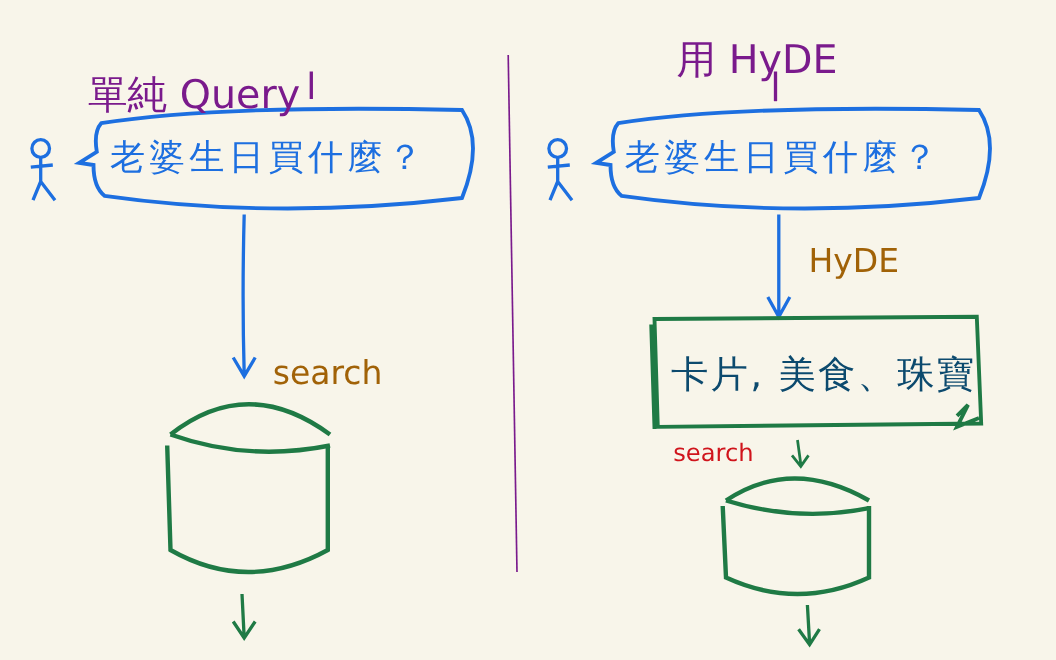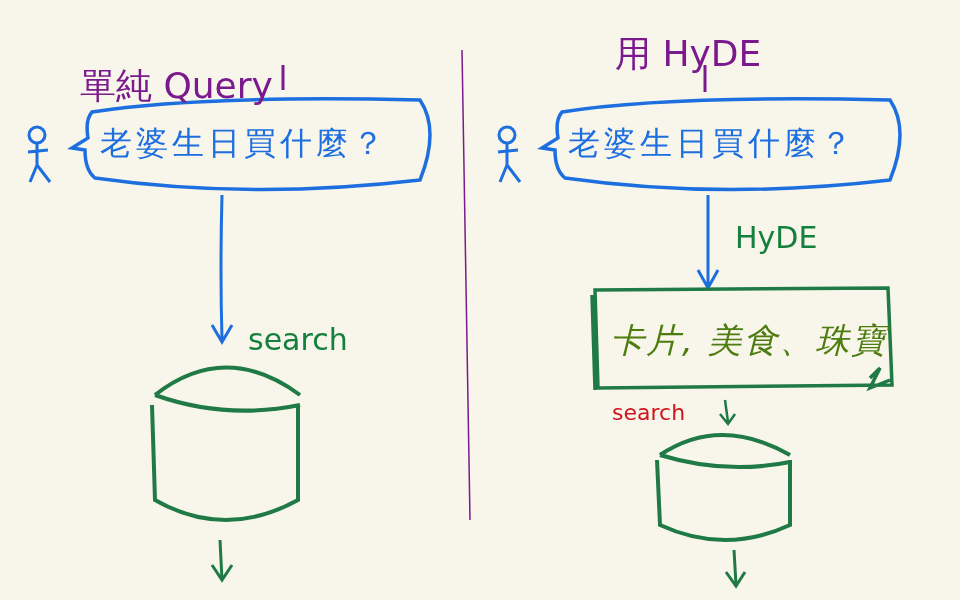--- a/index.html
+++ b/index.html
@@ -1,23 +1,23 @@
 <!DOCTYPE html>
 <html><head>
 <meta charset="utf-8">
 <style>
   html, body { margin:0; padding:0; }
   body { width:960px; height:600px; background:#f8f5ea; position:relative; overflow:hidden; font-family:"DejaVu Sans", sans-serif; }
   svg.canvas { position:absolute; left:0; top:0; width:960px; height:600px; }
   .txt { position:absolute; white-space:nowrap; font-family:"DejaVu Sans", sans-serif; }
   .title { color:#7a1a8c; font-size:36px; }
   .query { color:#1d6fe0; font-size:32px; letter-spacing:4px; }
-  .red { color:#15803d; font-size:30px;text-align:center; }
+  .red { color:#a16207; font-size:30px;text-align:center; }
   .red-sm { color:#d0141c; font-size:22px; }
-  .green { color:#4d7c0f; font-size:34px; letter-spacing:2px;font-style:italic; }
+  .green { color:#0c4a6e; font-size:34px; letter-spacing:2px; }
 </style>
 </head>
 <body>
 
 <svg class="canvas" viewBox="0 0 960 600">
 
   <path d="M462 50 Q466 300 470 520" stroke="#7a1a8c" stroke-width="1.5" fill="none"></path>
 
   <path d="M283 65 L283 90" stroke="#7a1a8c" stroke-width="3" fill="none"></path>
 

